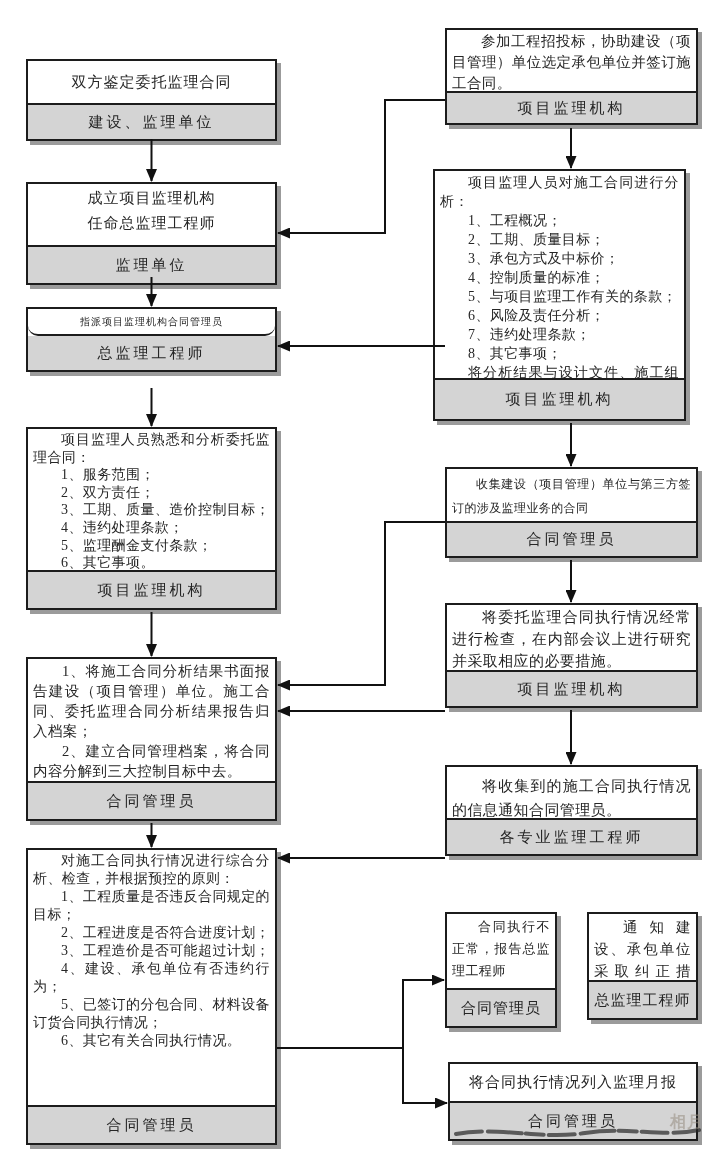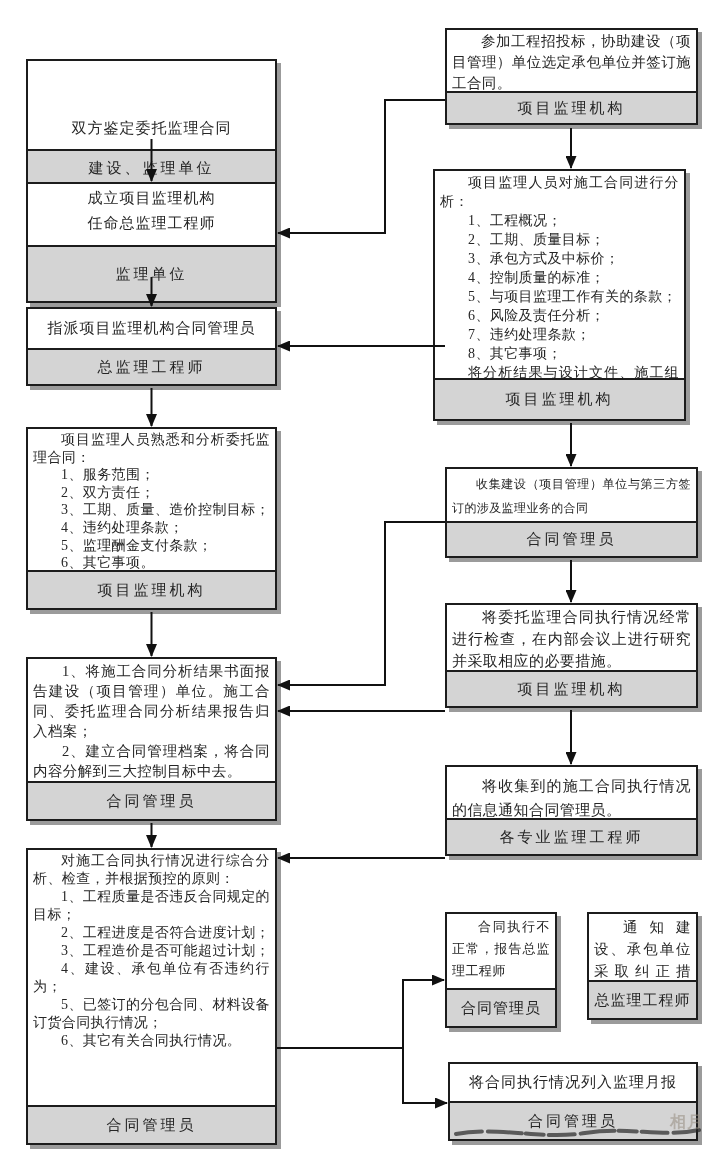--- a/index.html
+++ b/index.html
@@ -63,36 +63,36 @@
     <path class="connector" marker-end="url(#ah)" d="M445 346 H278"></path>
     <path class="connector" marker-end="url(#ah)" d="M445 522 H385 V685 H278"></path>
     <path class="connector" marker-end="url(#ah)" d="M445 711 H278"></path>
     <path class="connector" marker-end="url(#ah)" d="M445 858 H278"></path>
     <path class="connector" d="M277 1048 H403"></path>
     <path class="connector" marker-end="url(#ah)" d="M403 1048 V980 H444"></path>
     <path class="connector" marker-end="url(#ah)" d="M403 1048 V1103 H447"></path>
   </svg>
 
   <div class="box" style="left:26px;top:59px;width:251px;">
-    <div class="body center flexmid" style="height:44px;font-size:15px;margin-top:46px;">
+    <div class="body center flexmid" style="height:44px;font-size:15px;">
         <p class="para">双方鉴定委托监理合同</p>
       </div>
     <div class="footer" style="height:34px;">建设、监理单位</div>
   </div>
 
   <div class="box" style="left:26px;top:182px;width:251px;">
     <div class="body center" style="height:63px;font-size:15px;line-height:25px;padding-top:2px;">
         <p class="para">成立项目监理机构</p>
         <p class="para">任命总监理工程师</p>
       </div>
-    <div class="footer" style="height:54px;">监理单位</div>
+    <div class="footer" style="height:36px;">监理单位</div>
   </div>
 
   <div class="box" style="left:26px;top:307px;width:251px;">
-    <div class="body center flexmid" style="height:41px;font-size:15px;">
+    <div class="body center flexmid" style="height:27px;font-size:10px;border-radius:10px;">
         <p class="para">指派项目监理机构合同管理员</p>
       </div>
     <div class="footer" style="height:34px;">总监理工程师</div>
   </div>
 
   <div class="box" style="left:26px;top:427px;width:251px;">
     <div class="body" style="height:143px;font-size:14px;line-height:17.6px;padding-top:2px;">
         <p class="para">项目监理人员熟悉和分析委托监理合同：</p>
         <p class="para">1、服务范围；</p>
         <p class="para">2、双方责任；</p>

